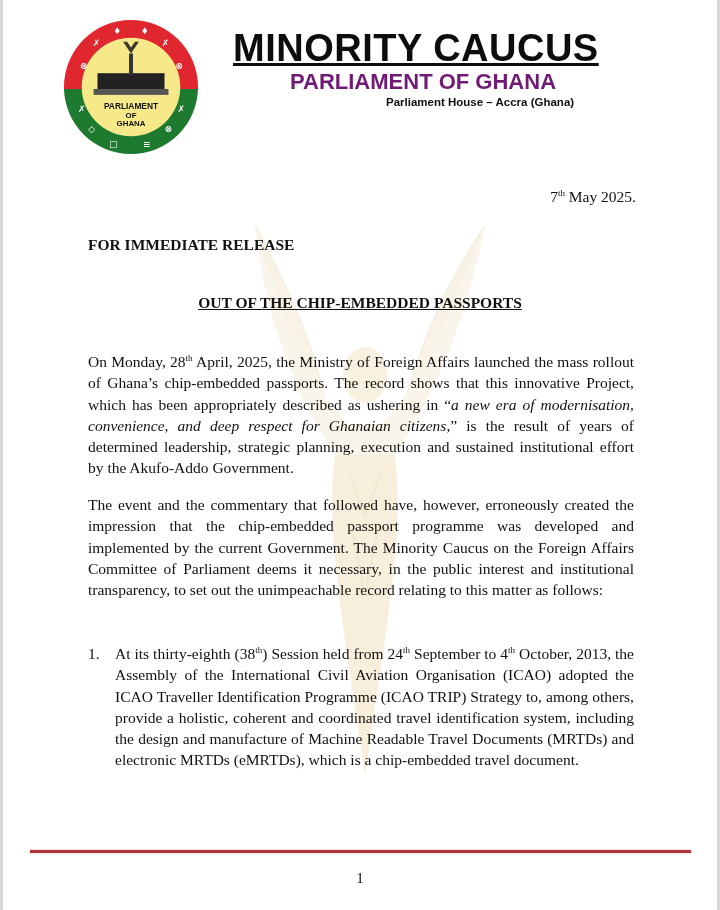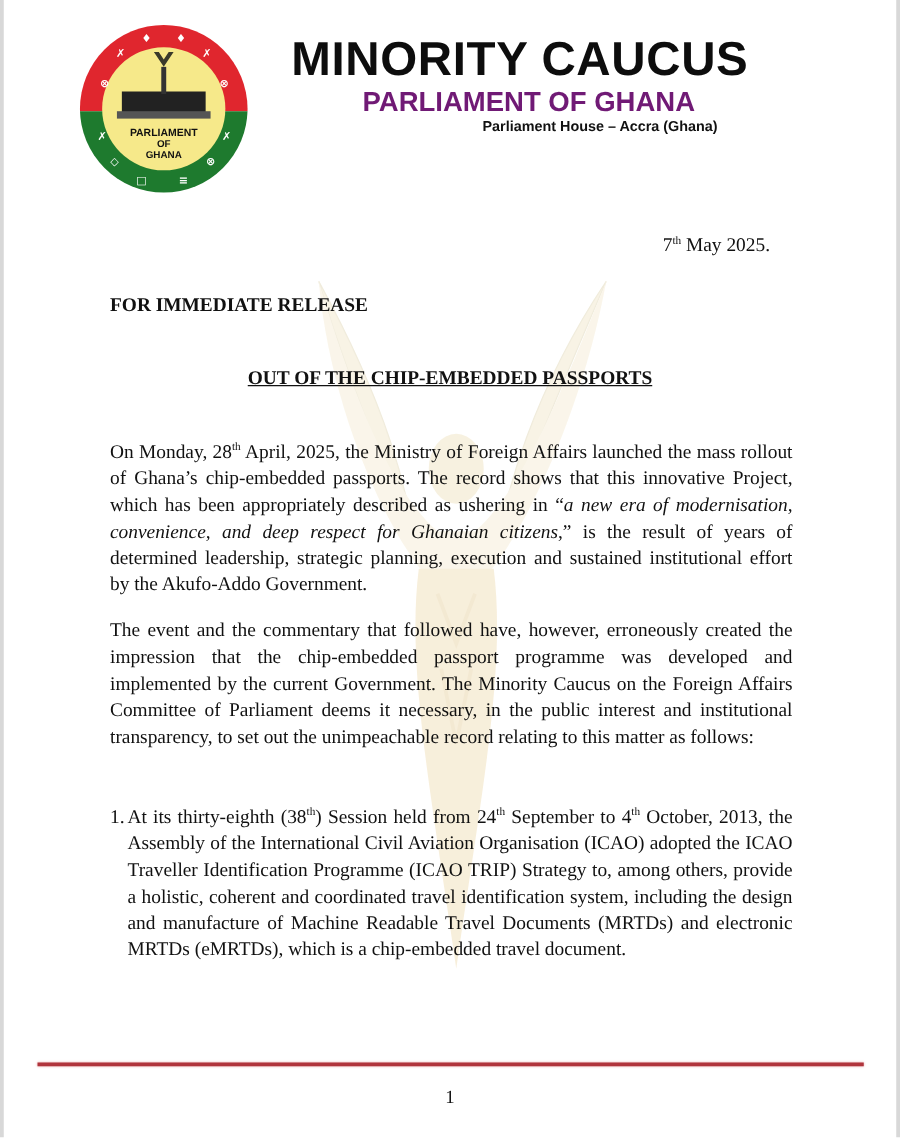--- a/index.html
+++ b/index.html
@@ -1,33 +1,33 @@
 <!DOCTYPE html>
 <html><head>
 <meta charset="utf-8">
 <style>
   html, body { margin:0; padding:0; }
   body { width:720px; height:910px; background:#ffffff; position:relative; overflow:hidden; font-family:"Liberation Serif", serif; color:#111; }
   .page-edge-left { position:absolute; left:0; top:0; width:3px; height:910px; background:#d8d8d8; }
   .page-edge-right { position:absolute; right:0; top:0; width:3px; height:910px; background:#d8d8d8; }
   .watermark { position:absolute; left:215px; top:215px; width:300px; height:600px; opacity:0.55; pointer-events:none; }
   .logo { position:absolute; left:62px; top:18px; width:138px; height:138px; }
-  .hdr-title { position:absolute; left:233px; top:24px; font-family:"Liberation Sans", sans-serif; font-weight:bold; font-size:38px; letter-spacing:0.5px; color:#0d0d0d; line-height:48px; white-space:nowrap; }
+  .hdr-title { position:absolute; left:233px; top:24px; font-family:"Liberation Sans", sans-serif; font-weight:bold; font-size:38px; letter-spacing:0.5px; color:#0d0d0d; line-height:48px; white-space:nowrap;text-decoration:underline; }
   .hdr-sub { position:absolute; left:290px; top:69px; font-family:"Liberation Sans", sans-serif; font-weight:bold; font-size:22px; color:#701a75; line-height:26px; white-space:nowrap; }
   .hdr-addr { position:absolute; left:338px; top:96px; font-family:"Liberation Sans", sans-serif; font-weight:bold; font-size:11.5px; color:#111; white-space:nowrap;padding-left:48px; }
-  .date { position:absolute; right:104px; top:188px; font-size:15.5px; }
+  .date { position:absolute; right:84px; top:188px; font-size:15.5px; }
   sup { font-size:9px; vertical-align:6px; line-height:0; }
   .release { position:absolute; left:88px; top:236px; font-size:15.5px; font-weight:bold;text-align:center; }
   .headline { position:absolute; left:90px; top:292px; width:540px; text-align:center; font-size:15.5px; font-weight:bold; text-decoration:underline; line-height:21px; }
   .para { position:absolute; left:88px; width:546px; font-size:15.5px; line-height:21.3px; text-align:justify; }
   .p1 { top:351px; }
   .p2 { top:494px; }
   .item { position:absolute; left:88px; top:643px; width:546px; font-size:15.5px; line-height:21.3px; }
   .item-num { position:absolute; left:0; top:0; }
-  .item-text { margin-left:14px; text-align:justify; display:block; }
+  .item-text { margin-left:27px; text-align:justify; display:block; }
   .footer-rule { position:absolute; left:30px; top:850px; width:661px; height:3px; background:#b0343c; box-shadow:0 0 2px #e8a0a4; }
   .page-num { position:absolute; left:0; width:720px; top:870px; text-align:center; font-size:15px; }
   em { font-style:italic; }
 </style>
 </head>
 <body>
 
 <div class="page-edge-left"></div>
 <div class="page-edge-right"></div>
 

